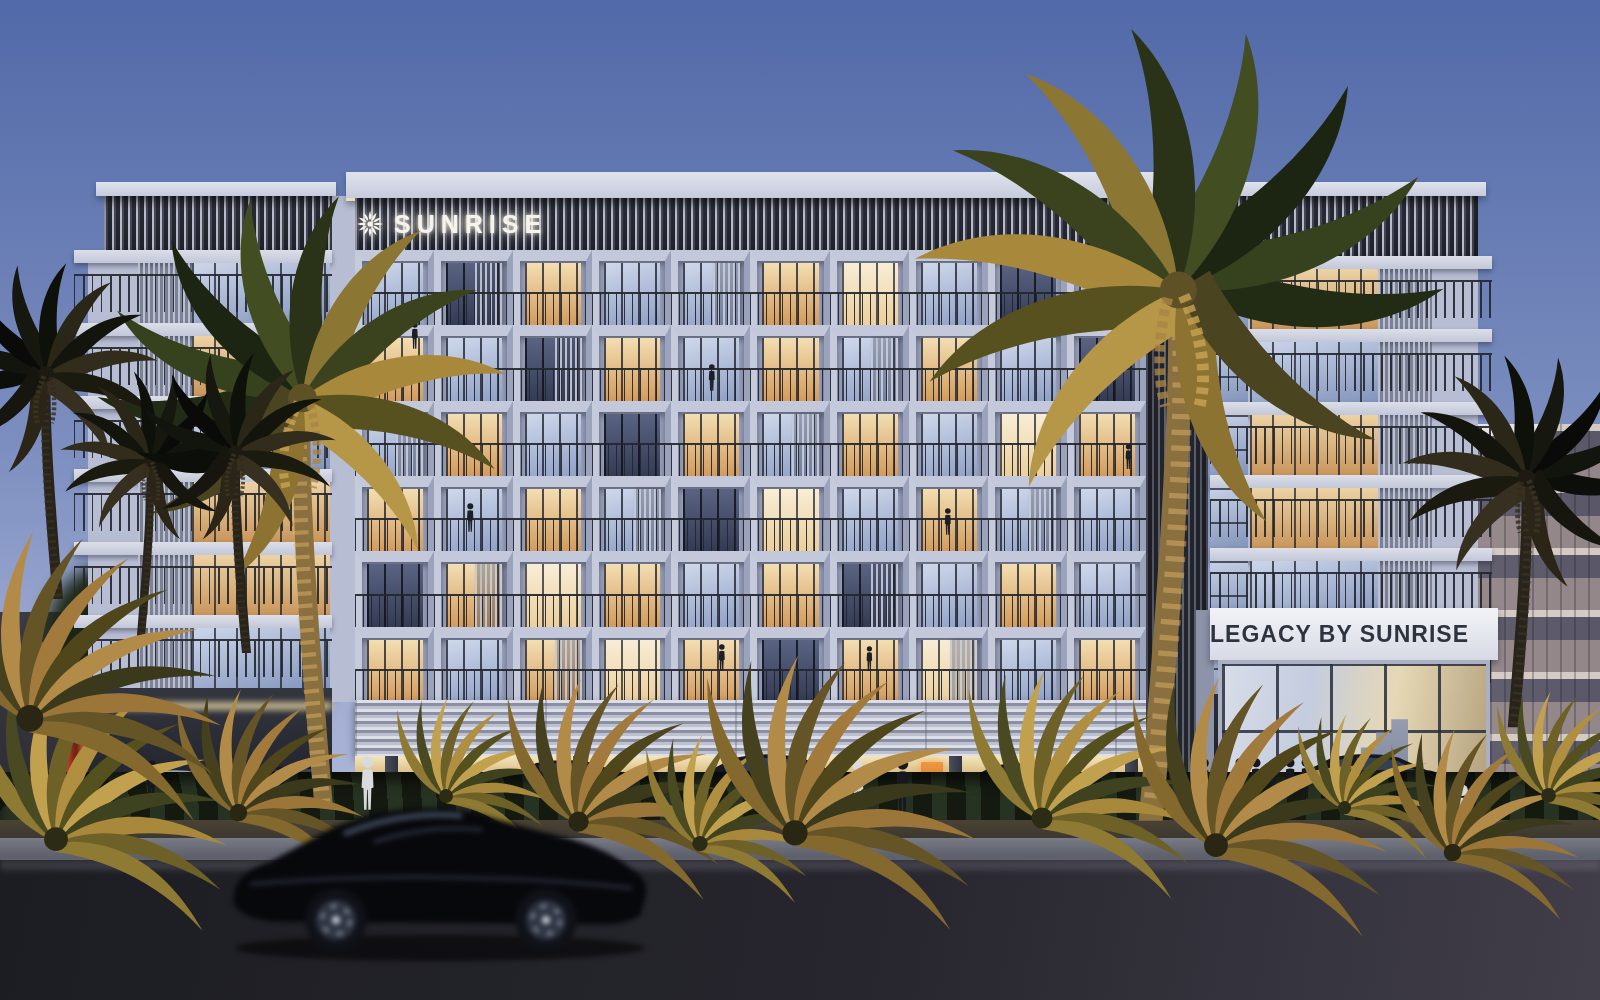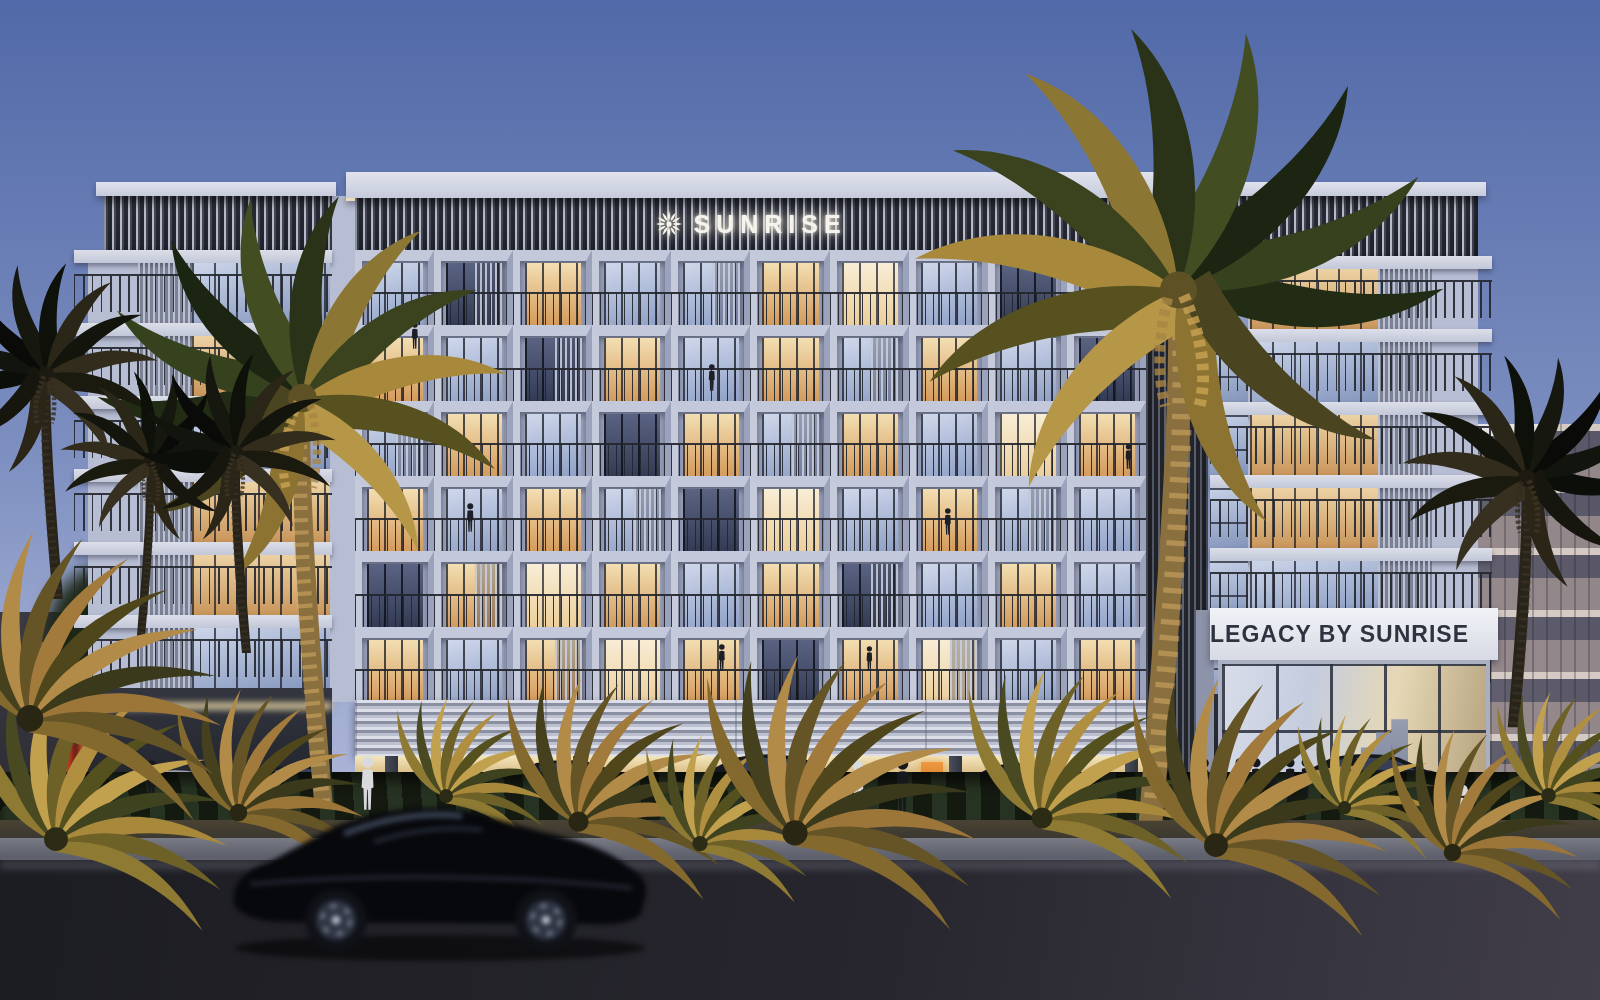--- a/index.html
+++ b/index.html
@@ -25,21 +25,21 @@
   
   .slab{background:linear-gradient(180deg,#e0e3ed,#c6cbdc);box-shadow:0 4px 6px rgba(35,38,58,.4);}
   .louverband{background:
       repeating-linear-gradient(90deg,var(--louver-light) 0 2px,rgba(125,130,148,.35) 2px 4px,rgba(20,22,30,0) 4px 8px),
       linear-gradient(180deg,#2a2d37,#1f222b);
     border-bottom:4px solid #9298ab;box-shadow:inset 0 6px 10px rgba(0,0,0,.5);}
 
   
   .central-face{left:332px;top:196px;width:824px;height:506px;background:var(--facade);z-index:2;}
   .cornice{left:346px;top:172px;width:809px;height:26px;z-index:2;border-bottom:3px solid #e9dcb6;}
-  .crown{left:355px;top:198px;width:791px;height:52px;z-index:2;display:flex;align-items:center;justify-content:center;}
+  .crown{left:355px;top:198px;width:791px;height:52px;z-index:2;display:flex;align-items:center;}
   .logo{display:flex;align-items:center;gap:9px;color:#f6f3ec;
     text-shadow:0 0 14px rgba(255,244,214,.95),0 0 4px rgba(255,255,255,.9);}
   .logo-text{font-size:25px;font-weight:bold;letter-spacing:6px;}
   .logo-icon{filter:drop-shadow(0 0 6px rgba(255,246,220,.9));}
   .central-grid{left:355px;top:250px;width:791px;height:452px;z-index:2;display:grid;
     grid-template-columns:repeat(10,1fr);grid-template-rows:repeat(6,1fr);background:var(--facade);}
   .cell{position:relative;border-top:11px solid #c3c8da;border-left:7px solid #c6cbdc;border-right:6px solid #9ba2bb;
     background:var(--facade-shade);box-shadow:inset 0 4px 6px rgba(25,28,44,.45);}
   .win{position:absolute;left:5px;right:5px;top:2px;bottom:0;
     background-image:repeating-linear-gradient(90deg,rgba(22,25,35,.75) 0 2px,transparent 2px 17px),

